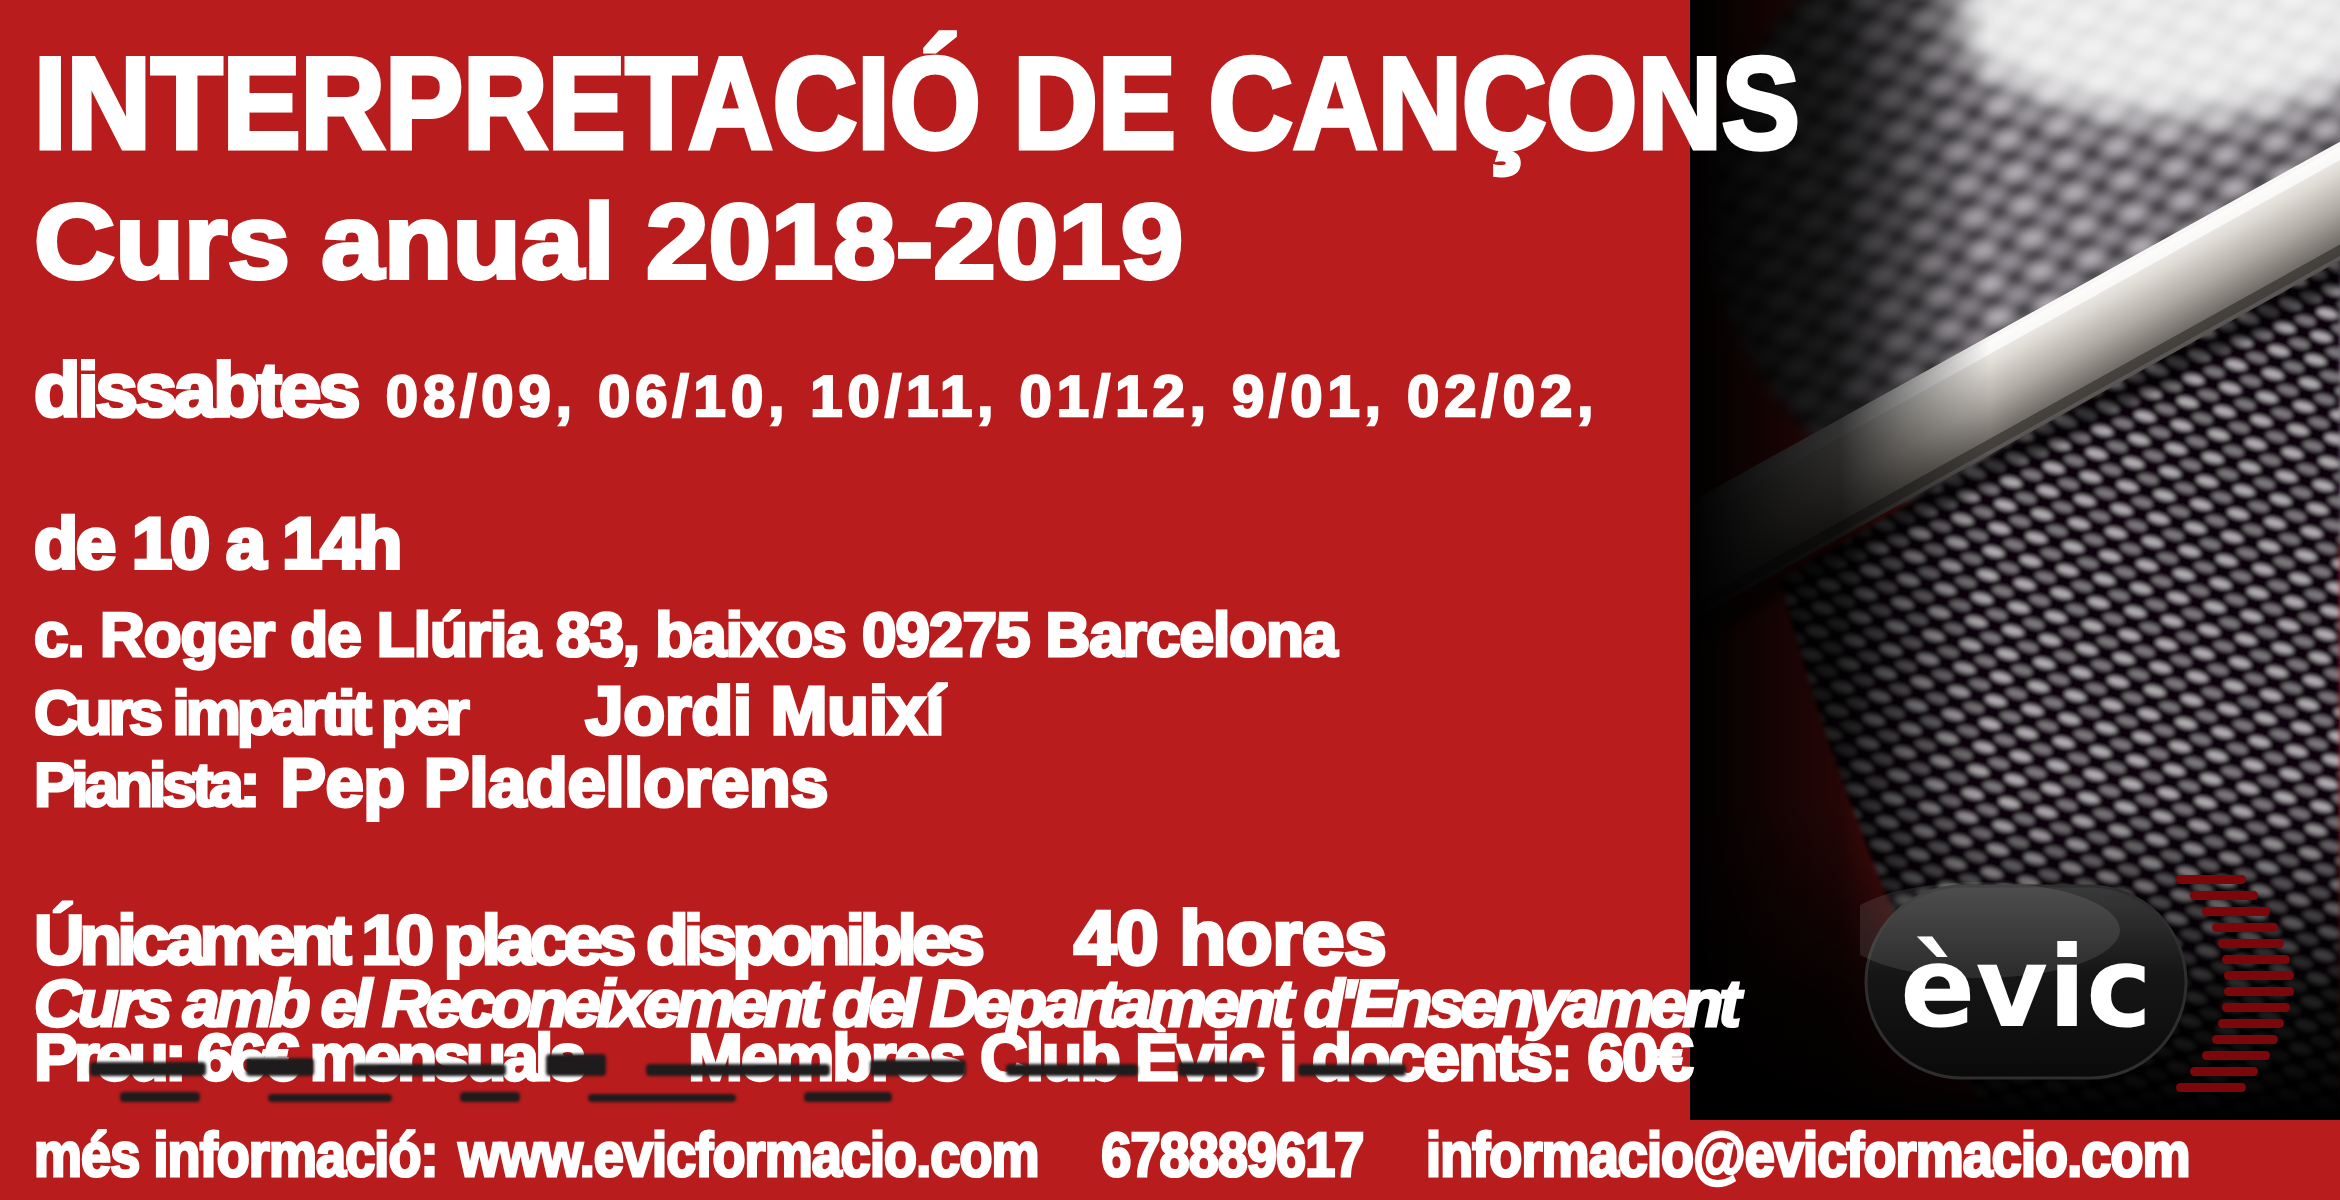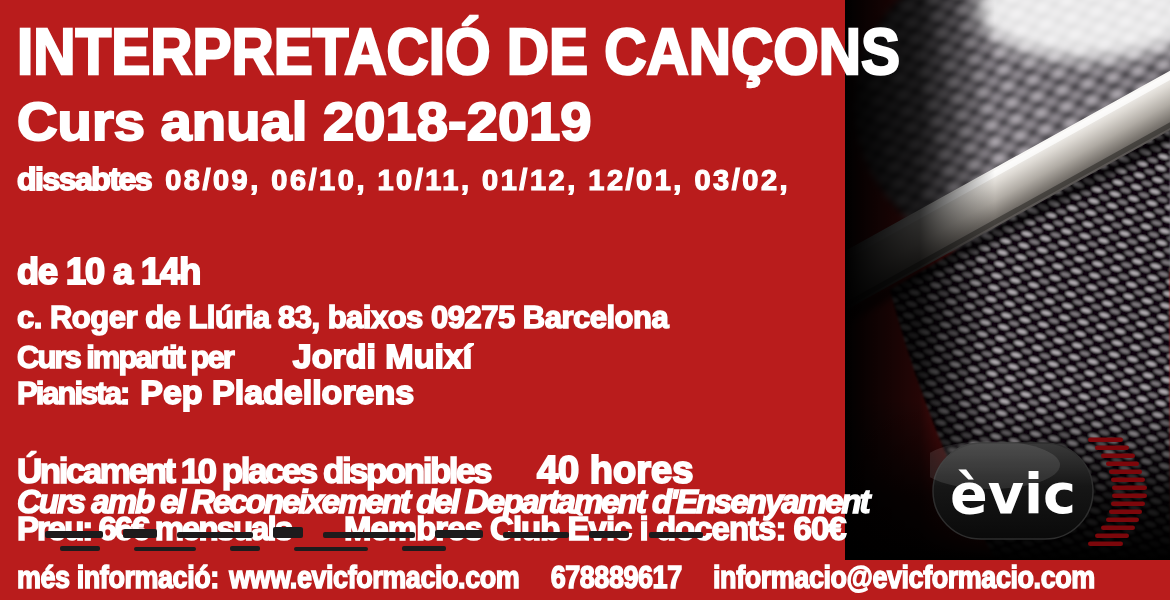--- a/index.html
+++ b/index.html
@@ -8,21 +8,21 @@
     overflow:hidden;color:#fff;
     font-family:"Liberation Sans",sans-serif;font-weight:bold;
   }
   .line{position:absolute;left:17px;white-space:nowrap;color:#fff;}
   .row{display:flex;align-items:baseline;}
   .title{top:18px;font-size:65px;line-height:68px;-webkit-text-stroke:2.5px #fff;
          transform:scaleX(.90);transform-origin:left top;}
   .subtitle{top:94px;font-size:53px;line-height:56px;-webkit-text-stroke:2px #fff;
          transform:scaleX(1.06);transform-origin:left top;}
   .dates-row{top:158px;line-height:42px;}
-  .day{font-size:32px;-webkit-text-stroke:1.8px #fff;letter-spacing:-1.5px;margin-right:14px;}
+  .day{font-size:38px;-webkit-text-stroke:1.8px #fff;letter-spacing:-1.5px;margin-right:14px;margin-top:17px;}
   .dates{font-size:29px;-webkit-text-stroke:1.2px #fff;letter-spacing:2.5px;}
   .dates2{top:208px;font-size:29px;line-height:42px;-webkit-text-stroke:1.2px #fff;letter-spacing:2.5px;}
   .time{top:250px;font-size:36px;line-height:44px;-webkit-text-stroke:2px #fff;letter-spacing:-1px;}
   .venue{top:298px;font-size:31px;line-height:40px;-webkit-text-stroke:1.5px #fff;letter-spacing:-0.5px;}
   .teacher{top:336px;line-height:40px;gap:48px;}
   .pianist{top:372px;line-height:40px;}
   .prefix{font-size:31px;-webkit-text-stroke:1.4px #fff;letter-spacing:-2px;margin-right:12px;}
   .pname{font-size:34px;-webkit-text-stroke:1.8px #fff;letter-spacing:0;}
   .cap-row{top:408px;line-height:44px;margin-top:40px;}
   .capacity{font-size:35px;-webkit-text-stroke:1.5px #fff;letter-spacing:-2.5px;}
@@ -107,21 +107,21 @@
     <rect x="0" y="0" width="150" height="560" fill="url(#gLeft)"></rect>
     <rect x="0" y="400" width="325" height="160" fill="url(#gBot)"></rect>
   </svg>
 
   <div class="line title">INTERPRETACIÓ DE CANÇONS</div>
 
   <div class="line subtitle">Curs anual 2018-2019</div>
 
   <div class="line row dates-row">
     <span class="day">dissabtes</span>
-    <span class="dates">08/09, 06/10, 10/11, 01/12, 12/01, 03/02,</span>
+    <span class="dates">08/09, 06/10, 10/11, 01/12, 9/01, 02/02,</span>
   </div>
 
 
   <div class="line time">de 10 a 14h</div>
 
   <div class="line venue">c. Roger de Llúria 83, baixos 09275 Barcelona</div>
 
   <div class="line row teacher">
     <span class="prefix">Curs impartit per</span>
     <span class="pname">Jordi Muixí</span>

